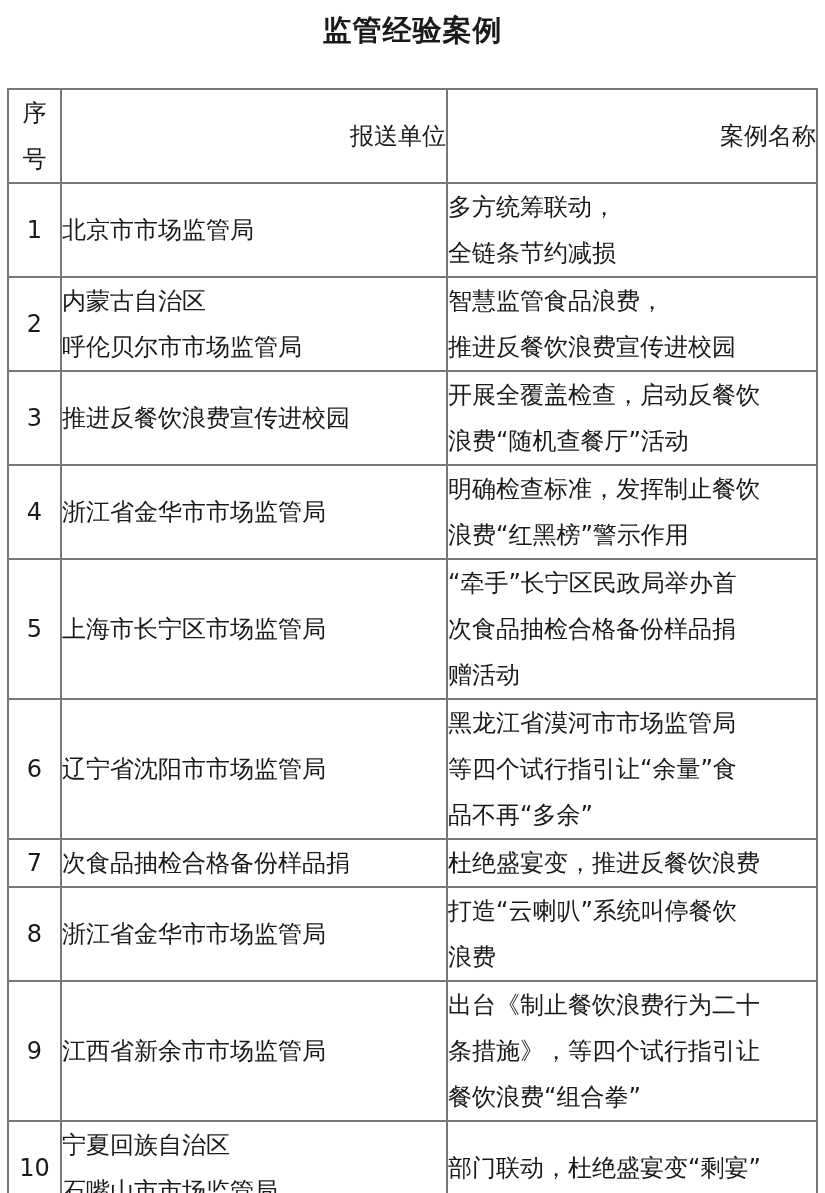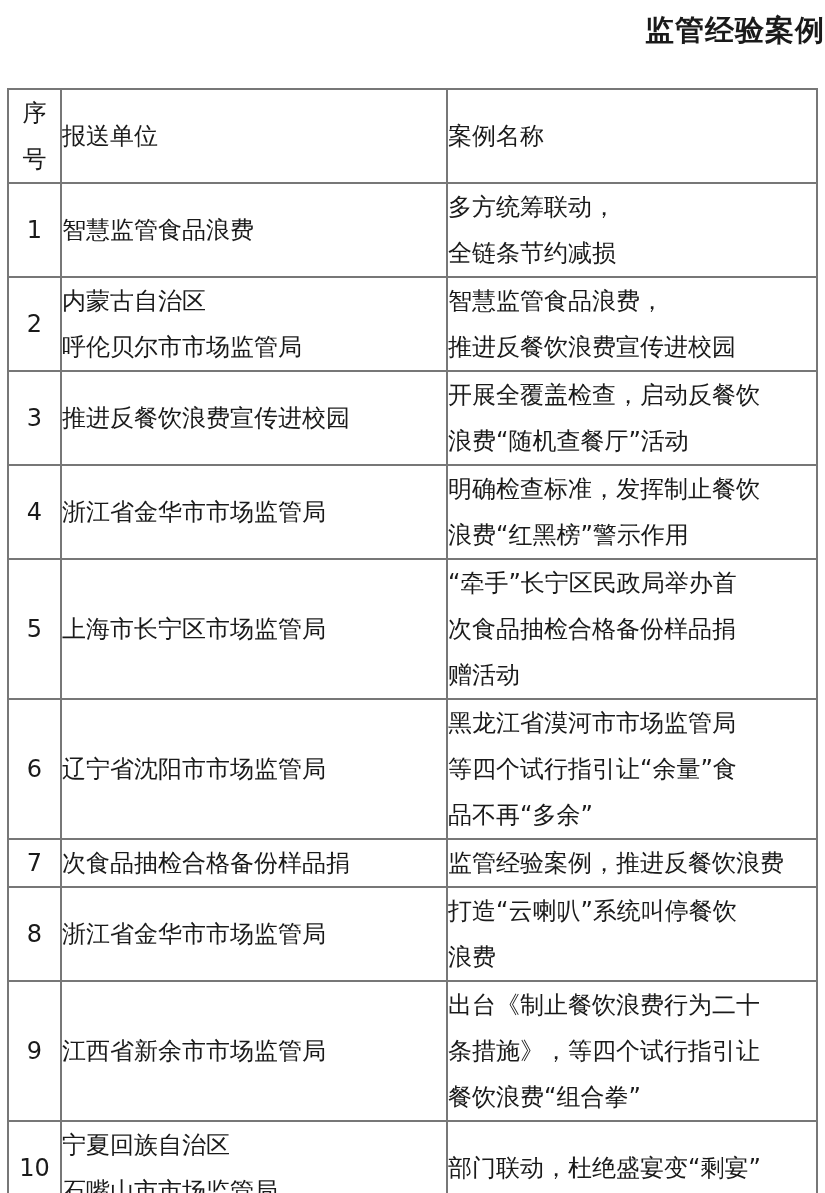--- a/index.html
+++ b/index.html
@@ -3,21 +3,21 @@
   <meta charset="utf-8">
   <style>
     html, body { margin: 0; padding: 0; background: #ffffff; }
     body {
       width: 825px; height: 1193px; position: relative; overflow: hidden;
       font-family: "DejaVu Serif", "Liberation Serif", serif;
       color: #1a1a1a;
     }
     .title {
       position: absolute; left: 0; top: 10px; width: 825px;
-      text-align: right; font-size: 29px; font-weight: bold;
+      text-align: center; font-size: 29px; font-weight: bold;
       font-family: "DejaVu Sans", "Liberation Sans", sans-serif;
       letter-spacing: 1px; line-height: 40px;
     }
     table.cases {
       position: absolute; left: 7px; top: 88px; width: 809px;
       border-collapse: collapse; table-layout: fixed;
     }
     table.cases td, table.cases th {
       border: 2px solid #777777;
       padding: 0;
@@ -25,21 +25,21 @@
       font-size: 24px;
       line-height: 46px;
       font-weight: normal;
       font-family: "DejaVu Sans", "Liberation Sans", sans-serif;
     }
     col.c-idx { width: 53px; }
     col.c-unit { width: 386px; }
     col.c-name { width: 370px; }
     th.h-idx { text-align: center; line-height: 44px; }
     th.h-idx span { display: block; }
-    th.h-unit, th.h-name { text-align: left; font-weight: 600; }
+    th.h-unit, th.h-name { text-align: right; font-weight: 600; }
     td.idx {
       text-align: center;
       font-family: "DejaVu Serif", "Liberation Serif", serif;
       font-size: 24px;
     }
     td.unit { padding-left: 10px; }
     td.name { padding-left: 8px; padding-right: 4px; margin-top: 9px; }
     .line { display: block; white-space: nowrap; }
   </style>
 </head>
@@ -60,21 +60,21 @@
         <span>号</span>
       </th>
       <th class="h-unit">报送单位</th>
       <th class="h-name">案例名称</th>
     </tr>
   </thead>
   <tbody id="tbody">
       <tr style="height: 91px;">
         <td class="idx">1</td>
         <td class="unit">
-          <span class="line">智慧监管食品浪费</span>
+          <span class="line">北京市市场监管局</span>
         </td>
         <td class="name">
           <span class="line">多方统筹联动，</span>
           <span class="line">全链条节约减损</span>
         </td>
       </tr>
       <tr style="height: 92px;">
         <td class="idx">2</td>
         <td class="unit">
           <span class="line">内蒙古自治区</span>
@@ -126,21 +126,21 @@
           <span class="line">等四个试行指引让“余量”食</span>
           <span class="line">品不再“多余”</span>
         </td>
       </tr>
       <tr style="height: 46px;">
         <td class="idx">7</td>
         <td class="unit">
           <span class="line">次食品抽检合格备份样品捐</span>
         </td>
         <td class="name">
-          <span class="line">监管经验案例，推进反餐饮浪费</span>
+          <span class="line">杜绝盛宴变，推进反餐饮浪费</span>
         </td>
       </tr>
       <tr style="height: 92px;">
         <td class="idx">8</td>
         <td class="unit">
           <span class="line">浙江省金华市市场监管局</span>
         </td>
         <td class="name">
           <span class="line">打造“云喇叭”系统叫停餐饮</span>
           <span class="line">浪费</span>

